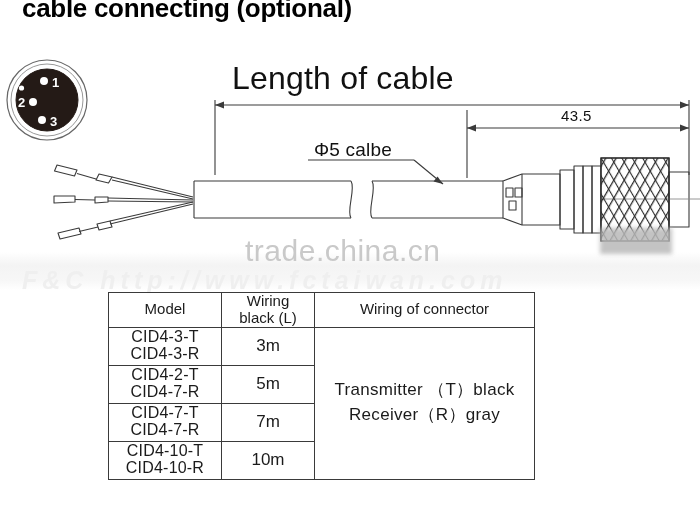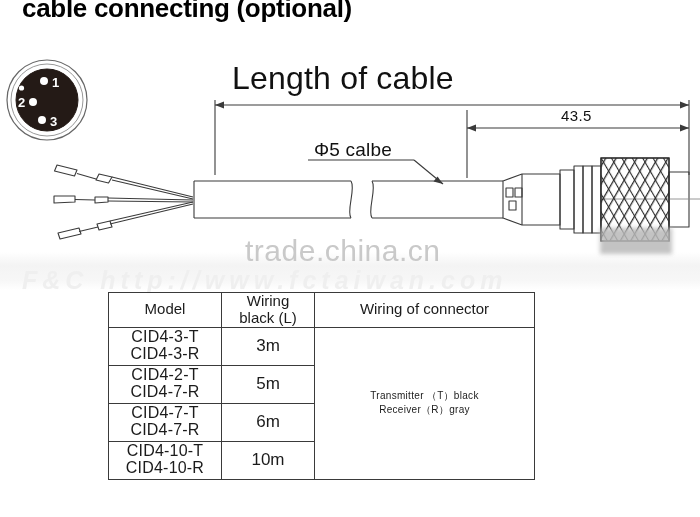--- a/index.html
+++ b/index.html
@@ -152,21 +152,21 @@
     font-size: 16px;
     line-height: 1.04;
     letter-spacing: 0.2px;
     padding-left: 6px;
     text-align: left;
   }
   td.len-cell {
     font-size: 17px;
   }
   td.color-cell {
-    font-size: 10px;
+    font-size: 17px;
     text-align: left;
     padding-left: 18px;
     line-height: 1.45;
     letter-spacing: 0.3px;
   }
   .model-line { display: block; }
 
   
   #footer-note {
     position: absolute;
@@ -330,21 +330,21 @@
           <span class="model-line">CID4-2-T</span>
           <span class="model-line">CID4-7-R</span>
         </td>
         <td class="len-cell">5m</td>
       </tr>
       <tr>
         <td class="model-cell">
           <span class="model-line">CID4-7-T</span>
           <span class="model-line">CID4-7-R</span>
         </td>
-        <td class="len-cell">6m</td>
+        <td class="len-cell">7m</td>
       </tr>
       <tr>
         <td class="model-cell">
           <span class="model-line">CID4-10-T</span>
           <span class="model-line">CID4-10-R</span>
         </td>
         <td class="len-cell">10m</td>
       </tr>
     </tbody>
   </table>

